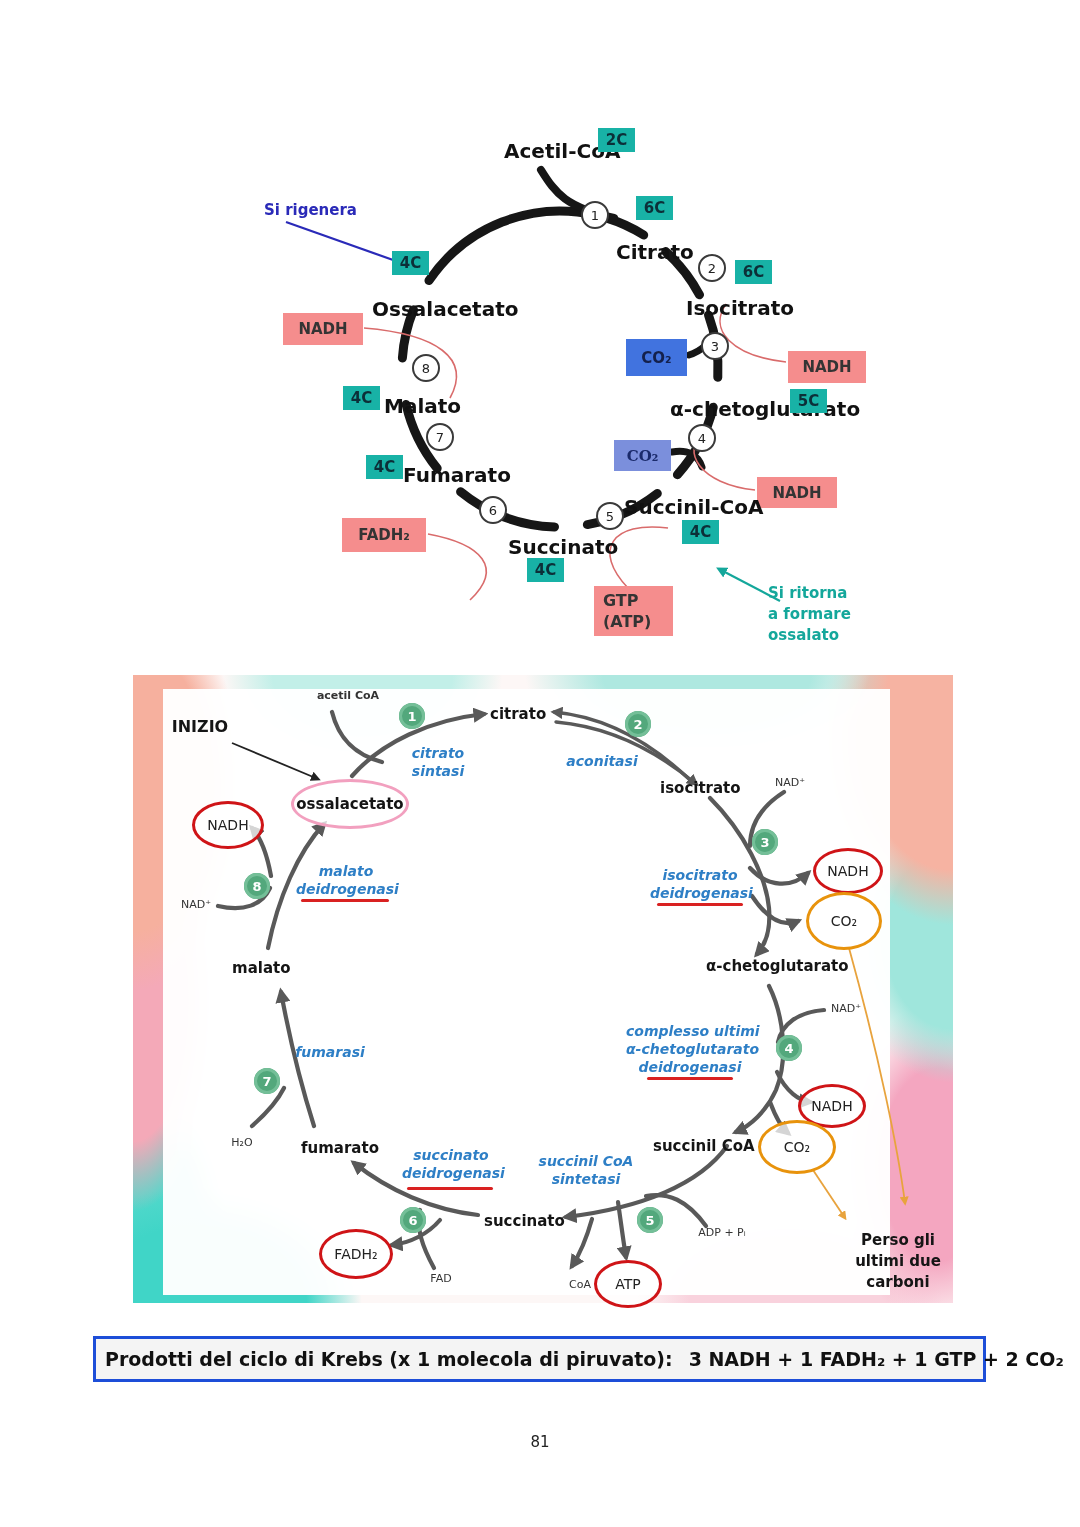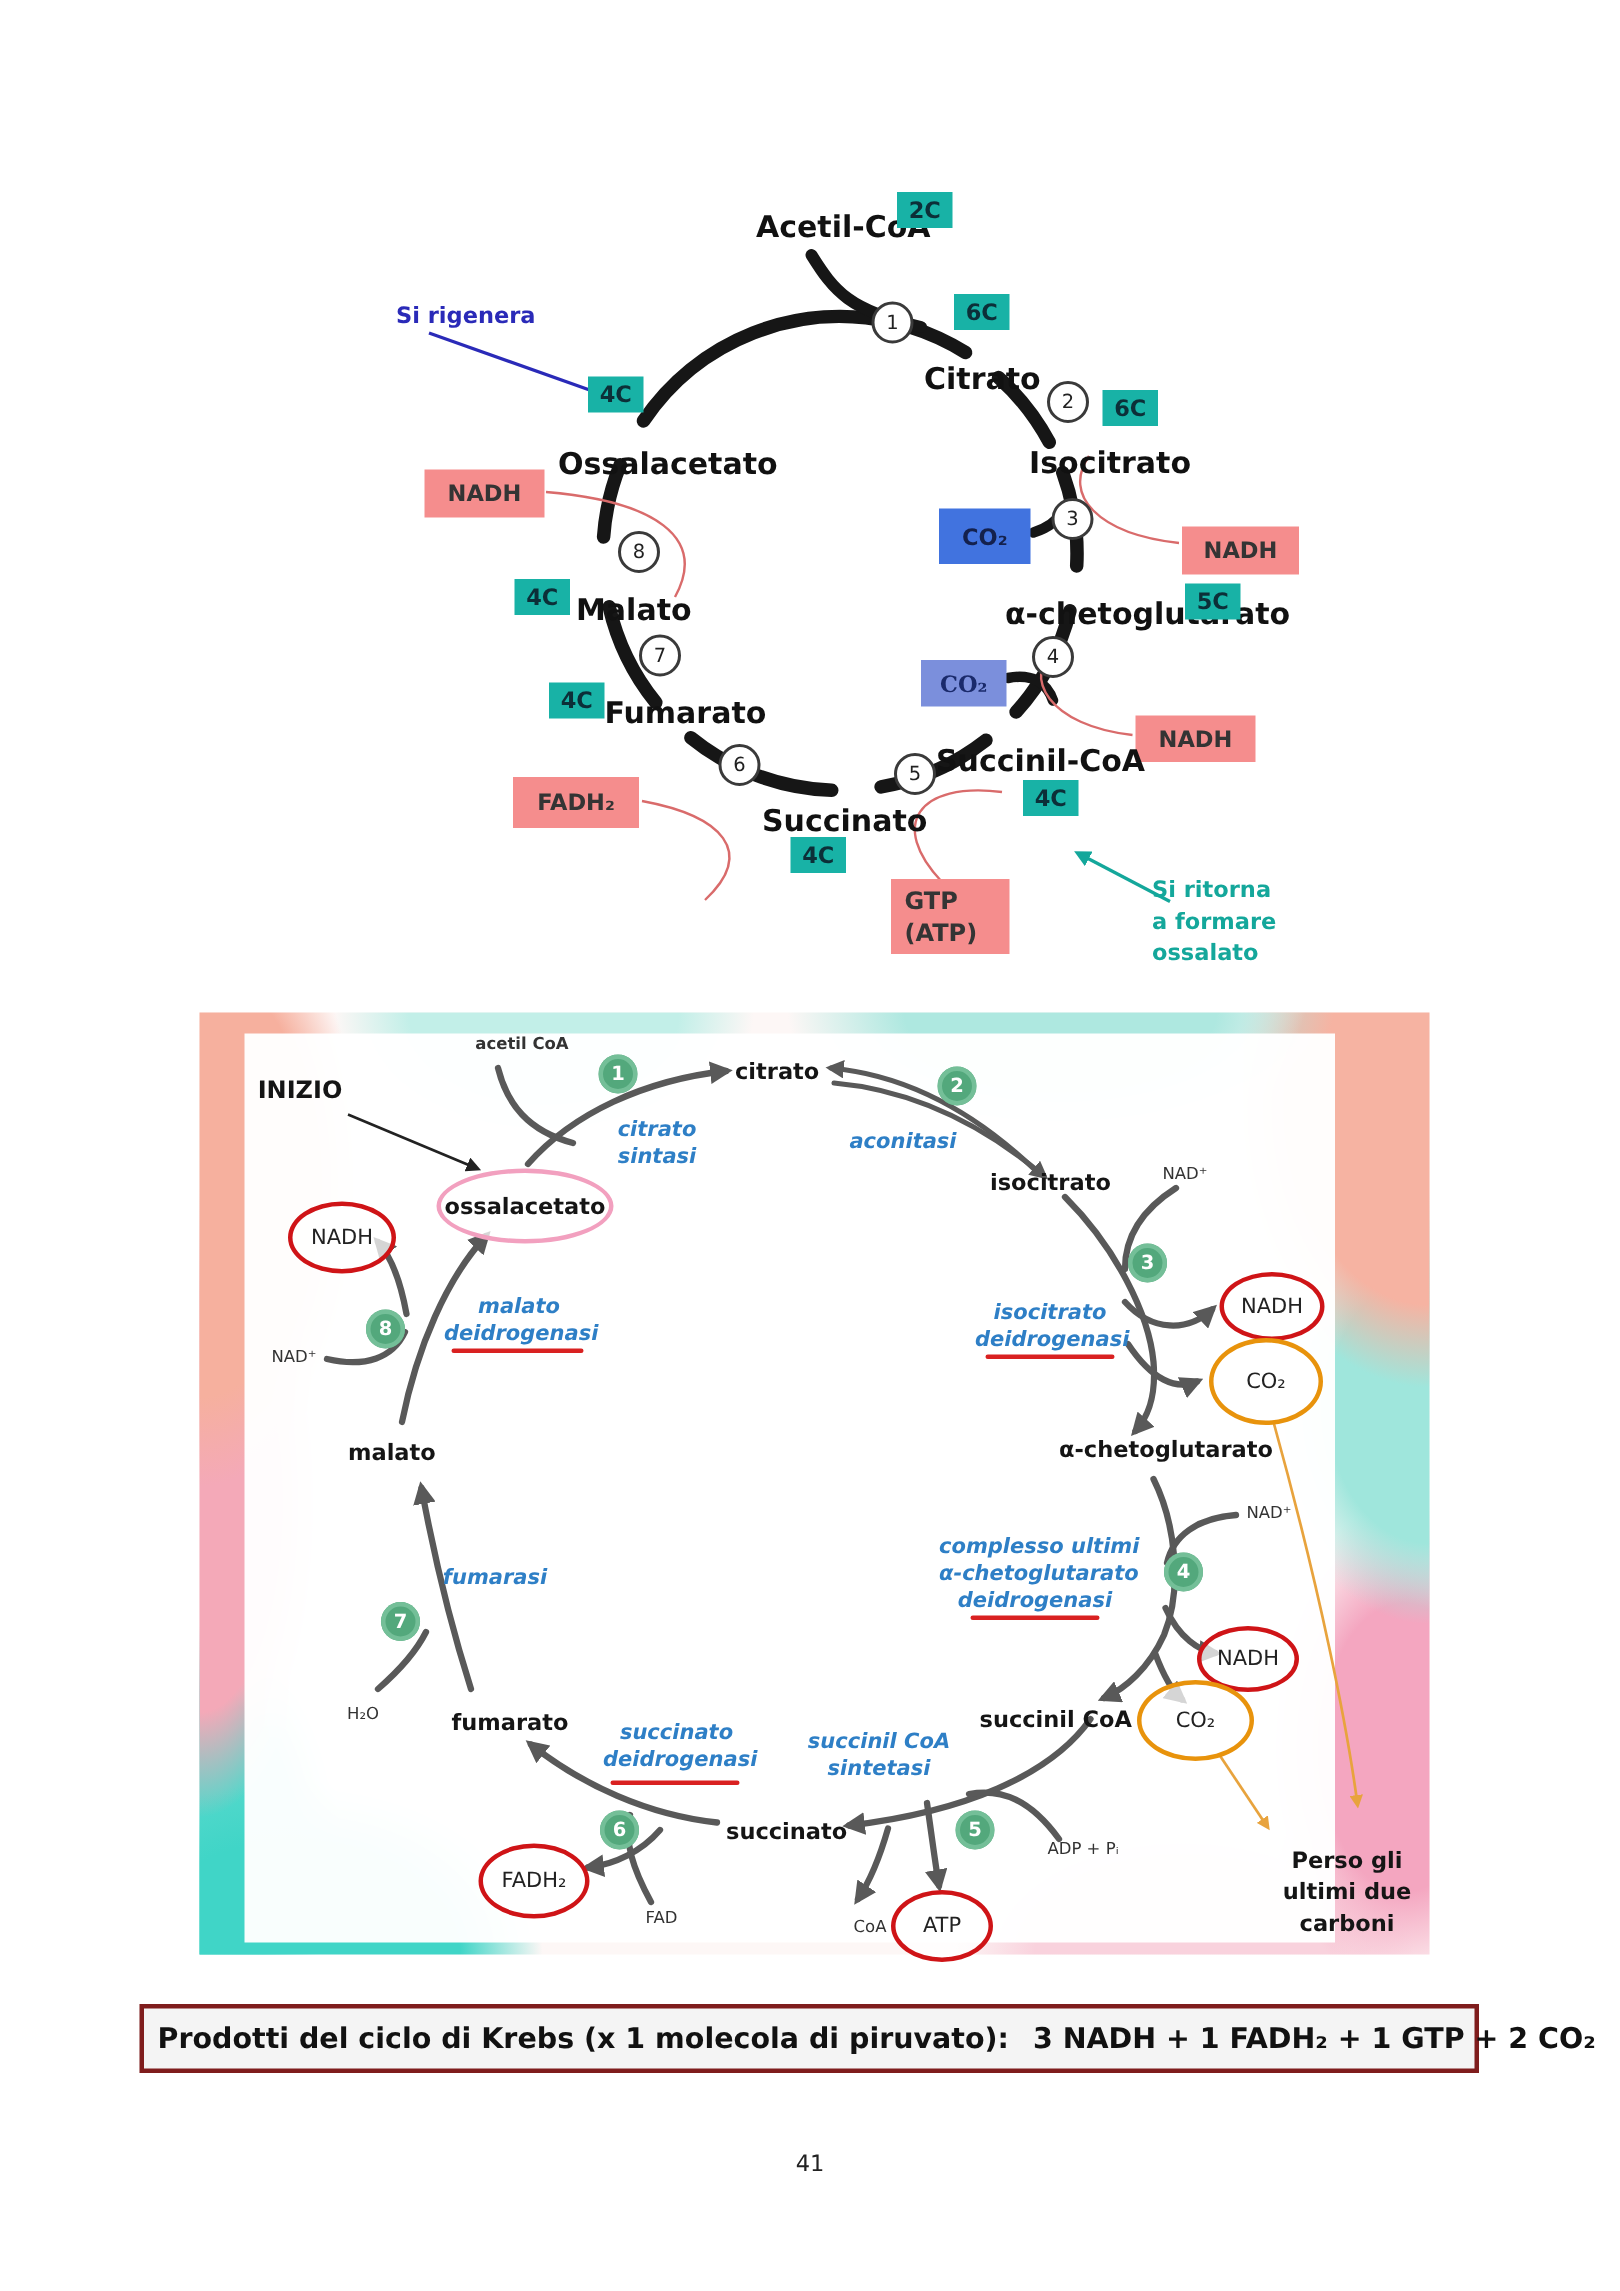--- a/index.html
+++ b/index.html
@@ -37,21 +37,21 @@
      radial-gradient(170px 240px at 100% 10%, #f6b3a2 0 55%, rgba(246,179,162,0) 78%),
      radial-gradient(150px 200px at 100% 42%, #9fe6dc 0 45%, rgba(159,230,220,0) 72%),
      radial-gradient(140px 240px at 98% 78%, #f4a6c0 0 40%, rgba(244,166,192,0) 68%),
      radial-gradient(220px 130px at 80% 100%, #f9d2dd 0 45%, rgba(249,210,221,0) 70%),
      radial-gradient(240px 170px at 8% 100%, #40d5c7 0 45%, rgba(64,213,199,0) 68%),
      radial-gradient(130px 200px at 0% 88%, #52d8cb 0 50%, rgba(82,216,203,0) 72%);}
   .innerwhite{background:rgba(255,255,255,.97);z-index:2;}
   .redtext{color:#e05858;font-weight:bold;font-size:16px;line-height:21px;text-align:center;z-index:4;}
   .bluetext{color:#2a2ab8;font-weight:bold;font-size:15px;z-index:4;white-space:nowrap;}
   .tealtext{color:#14a79b;font-weight:bold;font-size:15px;line-height:21px;z-index:4;}
-  .sumbox{border:3px solid #7f1d1d;background:#f4f4f4;display:flex;align-items:center;
+  .sumbox{border:3px solid #1d4ed8;background:#f4f4f4;display:flex;align-items:center;
         padding-left:9px;z-index:4;font-size:19px;font-weight:bold;color:#111;white-space:nowrap;}
   .pnum{font-size:15px;color:#222;text-align:center;z-index:4;}
 </style>
 </head>
 <body>
 
 <div class="page">
 
   <div class="abs watercolor" style="left:133px;top:675px;width:820px;height:628px;"></div>
   <div class="abs innerwhite" style="left:163px;top:689px;width:727px;height:606px;"></div>
@@ -278,15 +278,15 @@
     <div>Perso gli</div>
     <div>ultimi due</div>
     <div>carboni</div>
   </div>
 
   <div class="abs sumbox" style="left:93px;top:1336px;width:878px;height:40px;">
     <span>Prodotti del ciclo di Krebs (x 1 molecola di piruvato):</span>
     <span style="margin-left:16px;">3 NADH + 1 FADH₂ + 1 GTP + 2 CO₂</span>
   </div>
 
-  <div class="abs pnum" style="left:0;top:1433px;width:1080px;">41</div>
+  <div class="abs pnum" style="left:0;top:1433px;width:1080px;">81</div>
 
 </div>
 
 </body></html>

